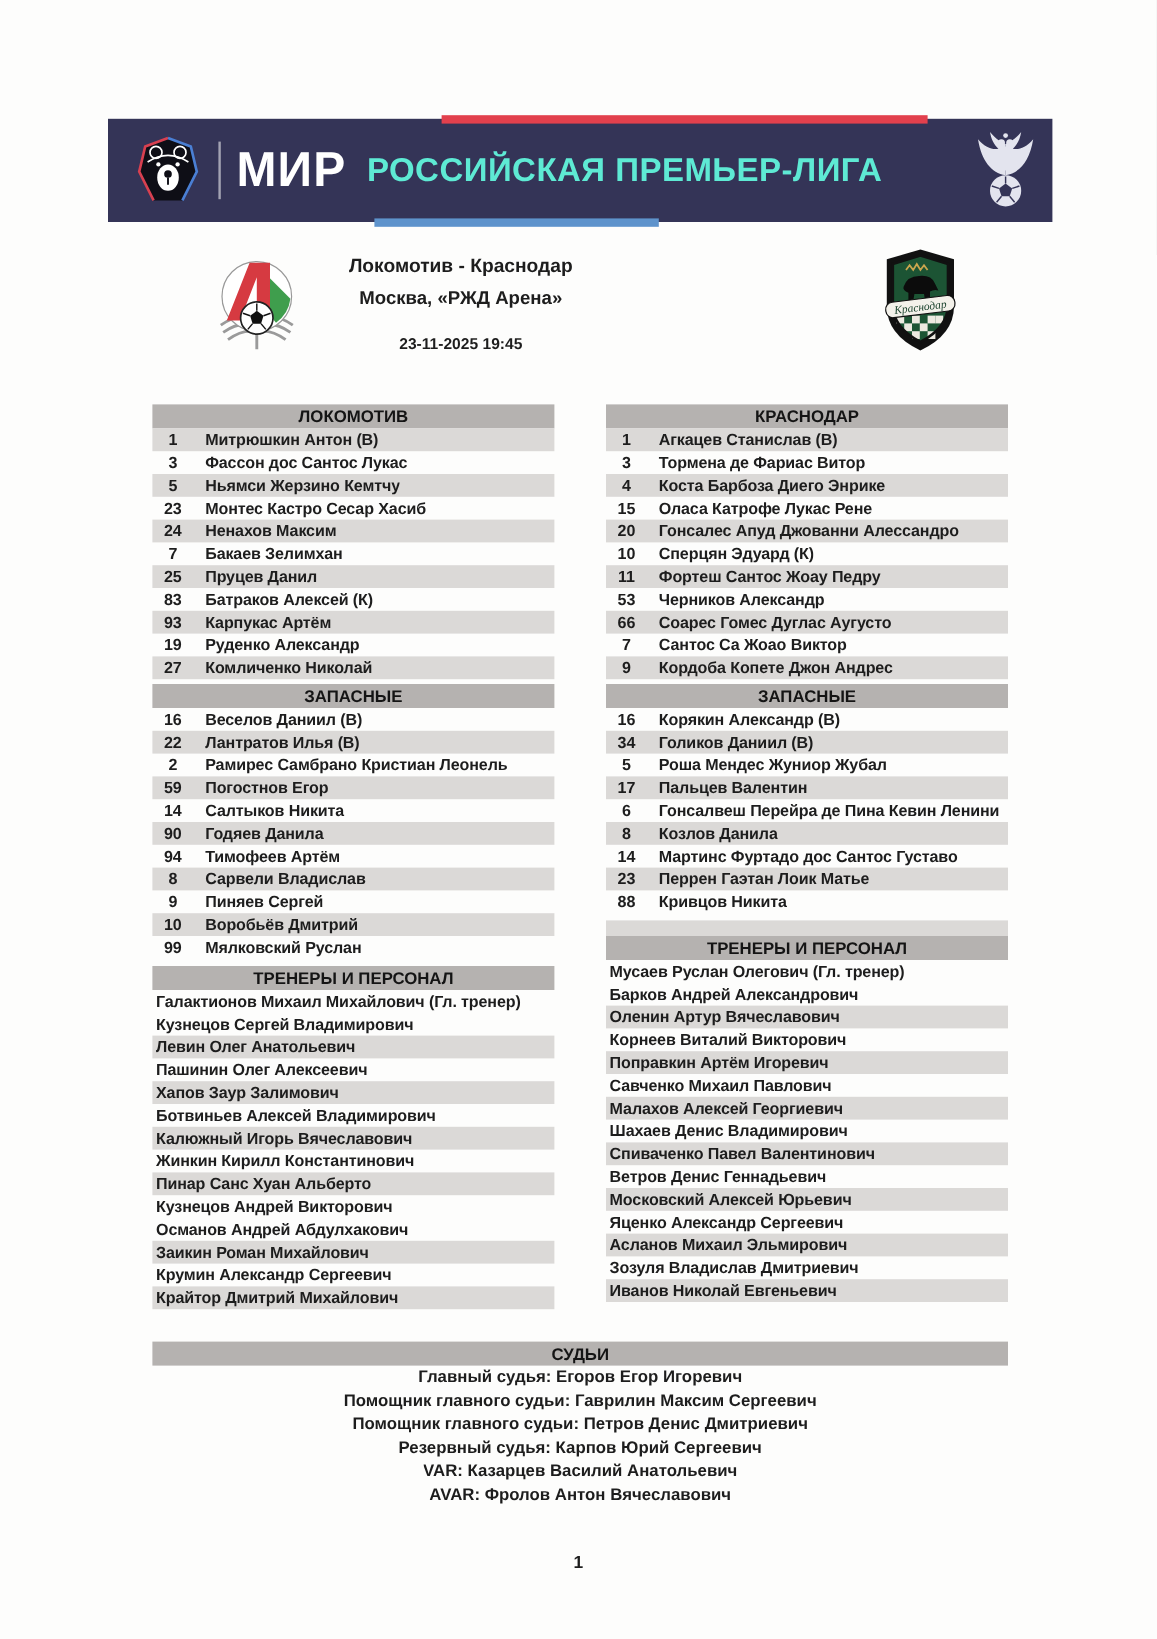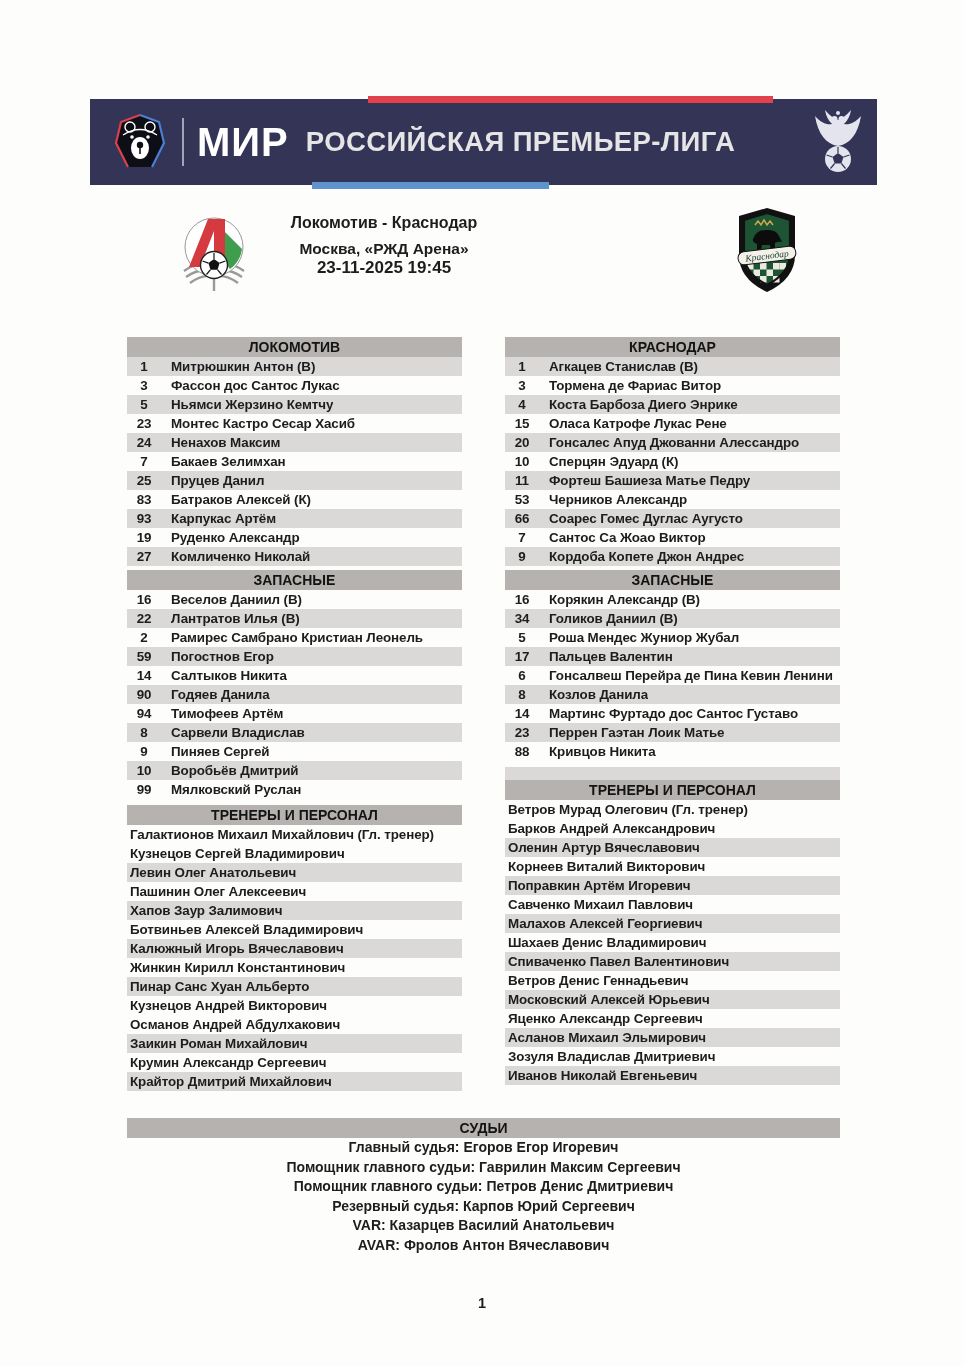--- a/index.html
+++ b/index.html
@@ -8,29 +8,29 @@
 
   
   .banner{position:absolute;left:90px;top:99px;width:787px;height:86px;background:#343457;
           display:flex;align-items:center;text-align:center;}
   .accent-red{position:absolute;left:278px;top:-3px;width:405px;height:7px;background:#e2404d;}
   .accent-blue{position:absolute;left:222px;bottom:-4px;width:237px;height:7px;background:#5e93cc;}
   .badge{margin-left:20px;flex:none;}
   .divider{width:2px;height:48px;background:rgba(255,255,255,.55);margin:0 13px 0 12px;flex:none;}
   .sponsor{font-size:40px;font-weight:800;color:#fff;letter-spacing:1px;line-height:1;flex:none;
            transform:scaleY(1.02);}
-  .league{font-size:27.5px;font-weight:600;color:#e5e5e5;margin-left:17px;letter-spacing:.4px;
+  .league{font-size:27.5px;font-weight:600;color:#5eead4;margin-left:17px;letter-spacing:.4px;
           white-space:nowrap;flex:none;}
   .eagle{position:absolute;right:12px;top:7px;}
 
   
   .match-info{position:absolute;top:214px;left:0;width:768px;text-align:center;font-weight:700;}
   .mi-title{font-size:16px;}
   .mi-venue{font-size:15.5px;margin-top:8px;}
-  .mi-dt{font-size:17px;margin-top:0;}
+  .mi-dt{font-size:13px;margin-top:21px;}
   .crest-home{position:absolute;left:180px;top:209px;}
   .crest-away{position:absolute;left:733px;top:203px;}
 
   
   .cols{position:absolute;left:127px;top:337px;width:713px;display:flex;justify-content:space-between;}
   .col{width:335px;}
   .thead{height:20px;line-height:20px;background:#b5b2b0;text-align:center;font-weight:700;
          font-size:14px;color:#141414;}
   .row{height:19px;line-height:19px;display:flex;font-weight:700;font-size:13.4px;
        letter-spacing:-0.1px;white-space:nowrap;}
@@ -319,21 +319,21 @@
           <div class="row g">
             <span class="num">20</span>
             <span class="nm">Гонсалес Апуд Джованни Алессандро</span>
           </div>
           <div class="row">
             <span class="num">10</span>
             <span class="nm">Сперцян Эдуард (К)</span>
           </div>
           <div class="row g">
             <span class="num">11</span>
-            <span class="nm">Фортеш Башиеза Матье Педру</span>
+            <span class="nm">Фортеш Сантос Жоау Педру</span>
           </div>
           <div class="row">
             <span class="num">53</span>
             <span class="nm">Черников Александр</span>
           </div>
           <div class="row g">
             <span class="num">66</span>
             <span class="nm">Соарес Гомес Дуглас Аугусто</span>
           </div>
           <div class="row">
@@ -382,21 +382,21 @@
           </div>
           <div class="row">
             <span class="num">88</span>
             <span class="nm">Кривцов Никита</span>
           </div>
         </div>
       <div class="prestripe"></div>
       <div class="thead">ТРЕНЕРЫ И ПЕРСОНАЛ</div>
       <div class="staff-list">
           <div class="row">
-            <span class="nm">Ветров Мурад Олегович (Гл. тренер)</span>
+            <span class="nm">Мусаев Руслан Олегович (Гл. тренер)</span>
           </div>
           <div class="row">
             <span class="nm">Барков Андрей Александрович</span>
           </div>
           <div class="row g">
             <span class="nm">Оленин Артур Вячеславович</span>
           </div>
           <div class="row">
             <span class="nm">Корнеев Виталий Викторович</span>
           </div>

